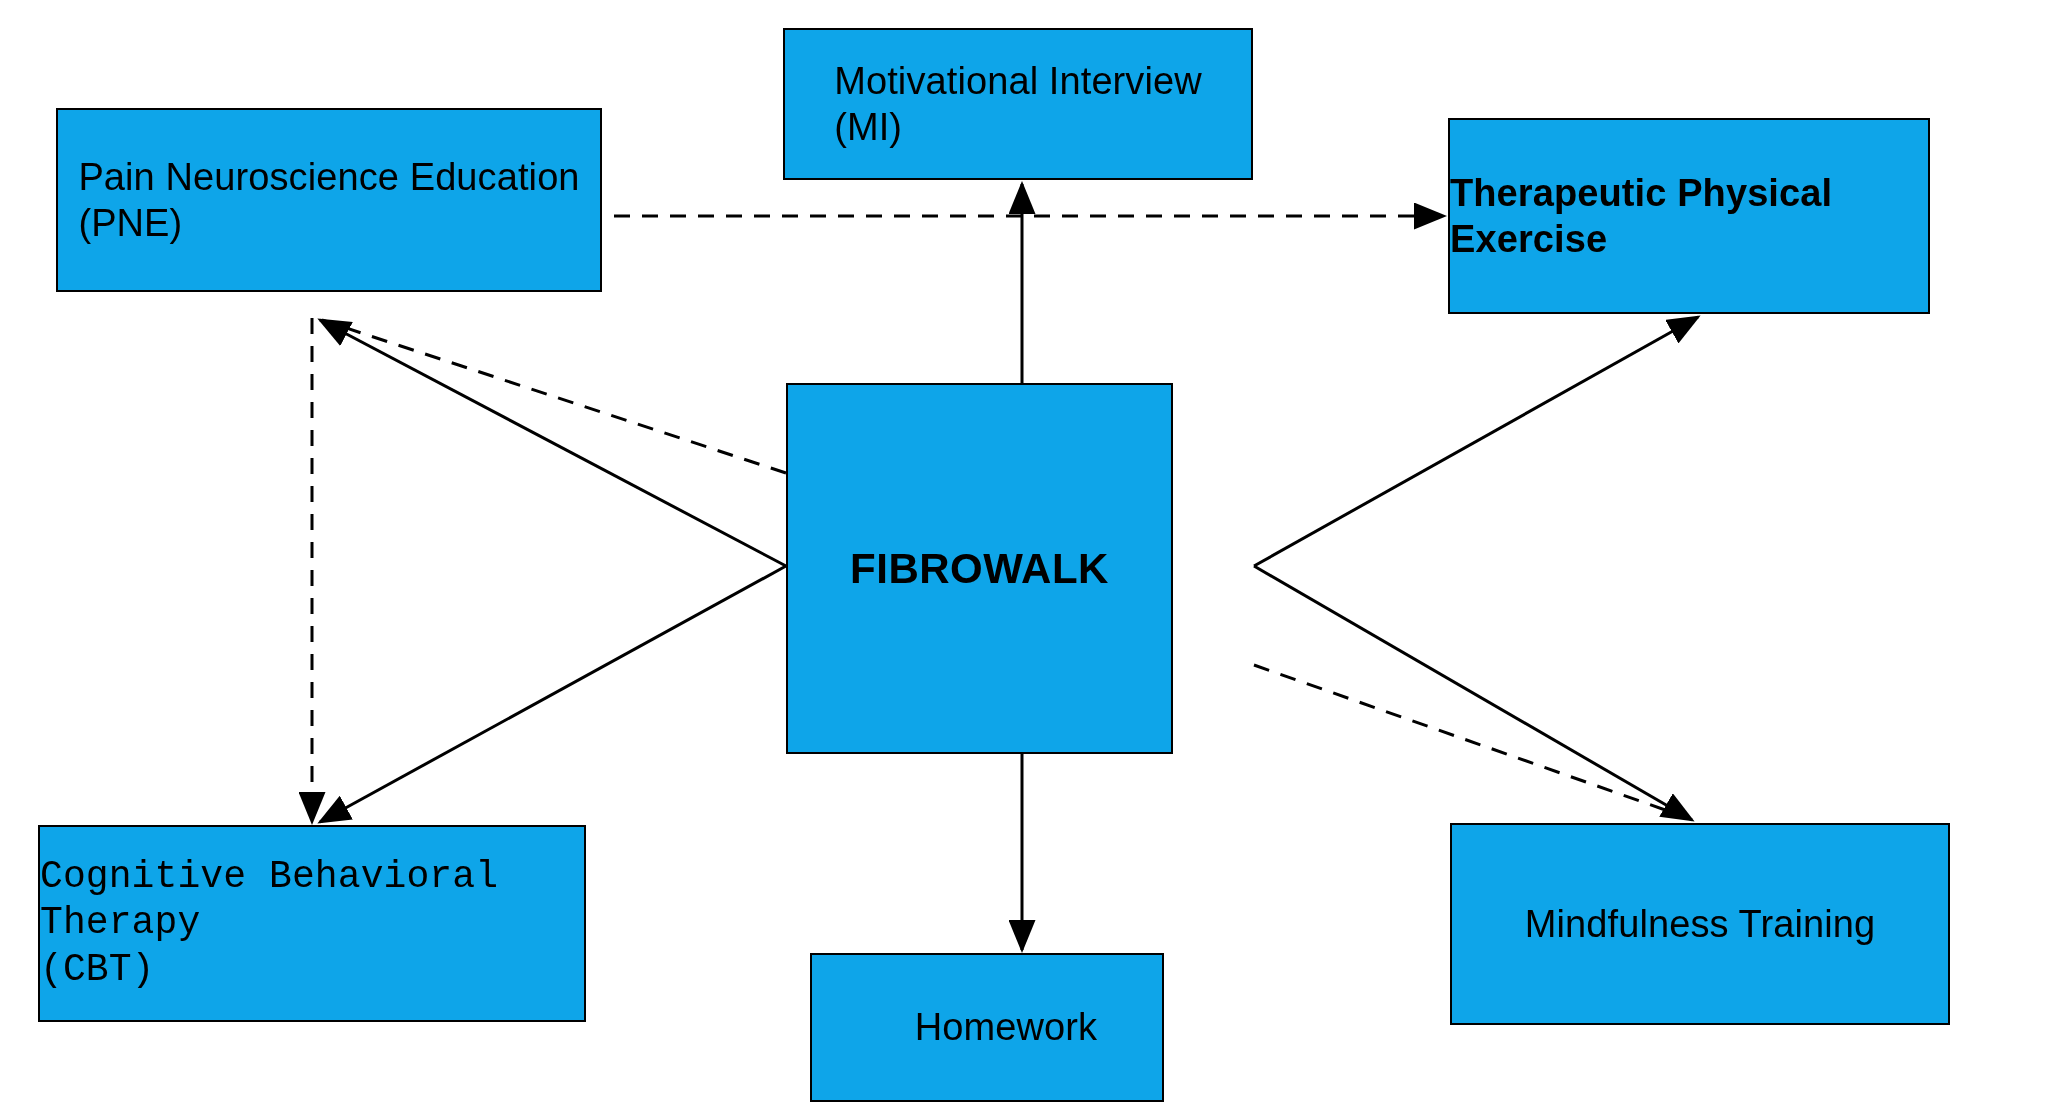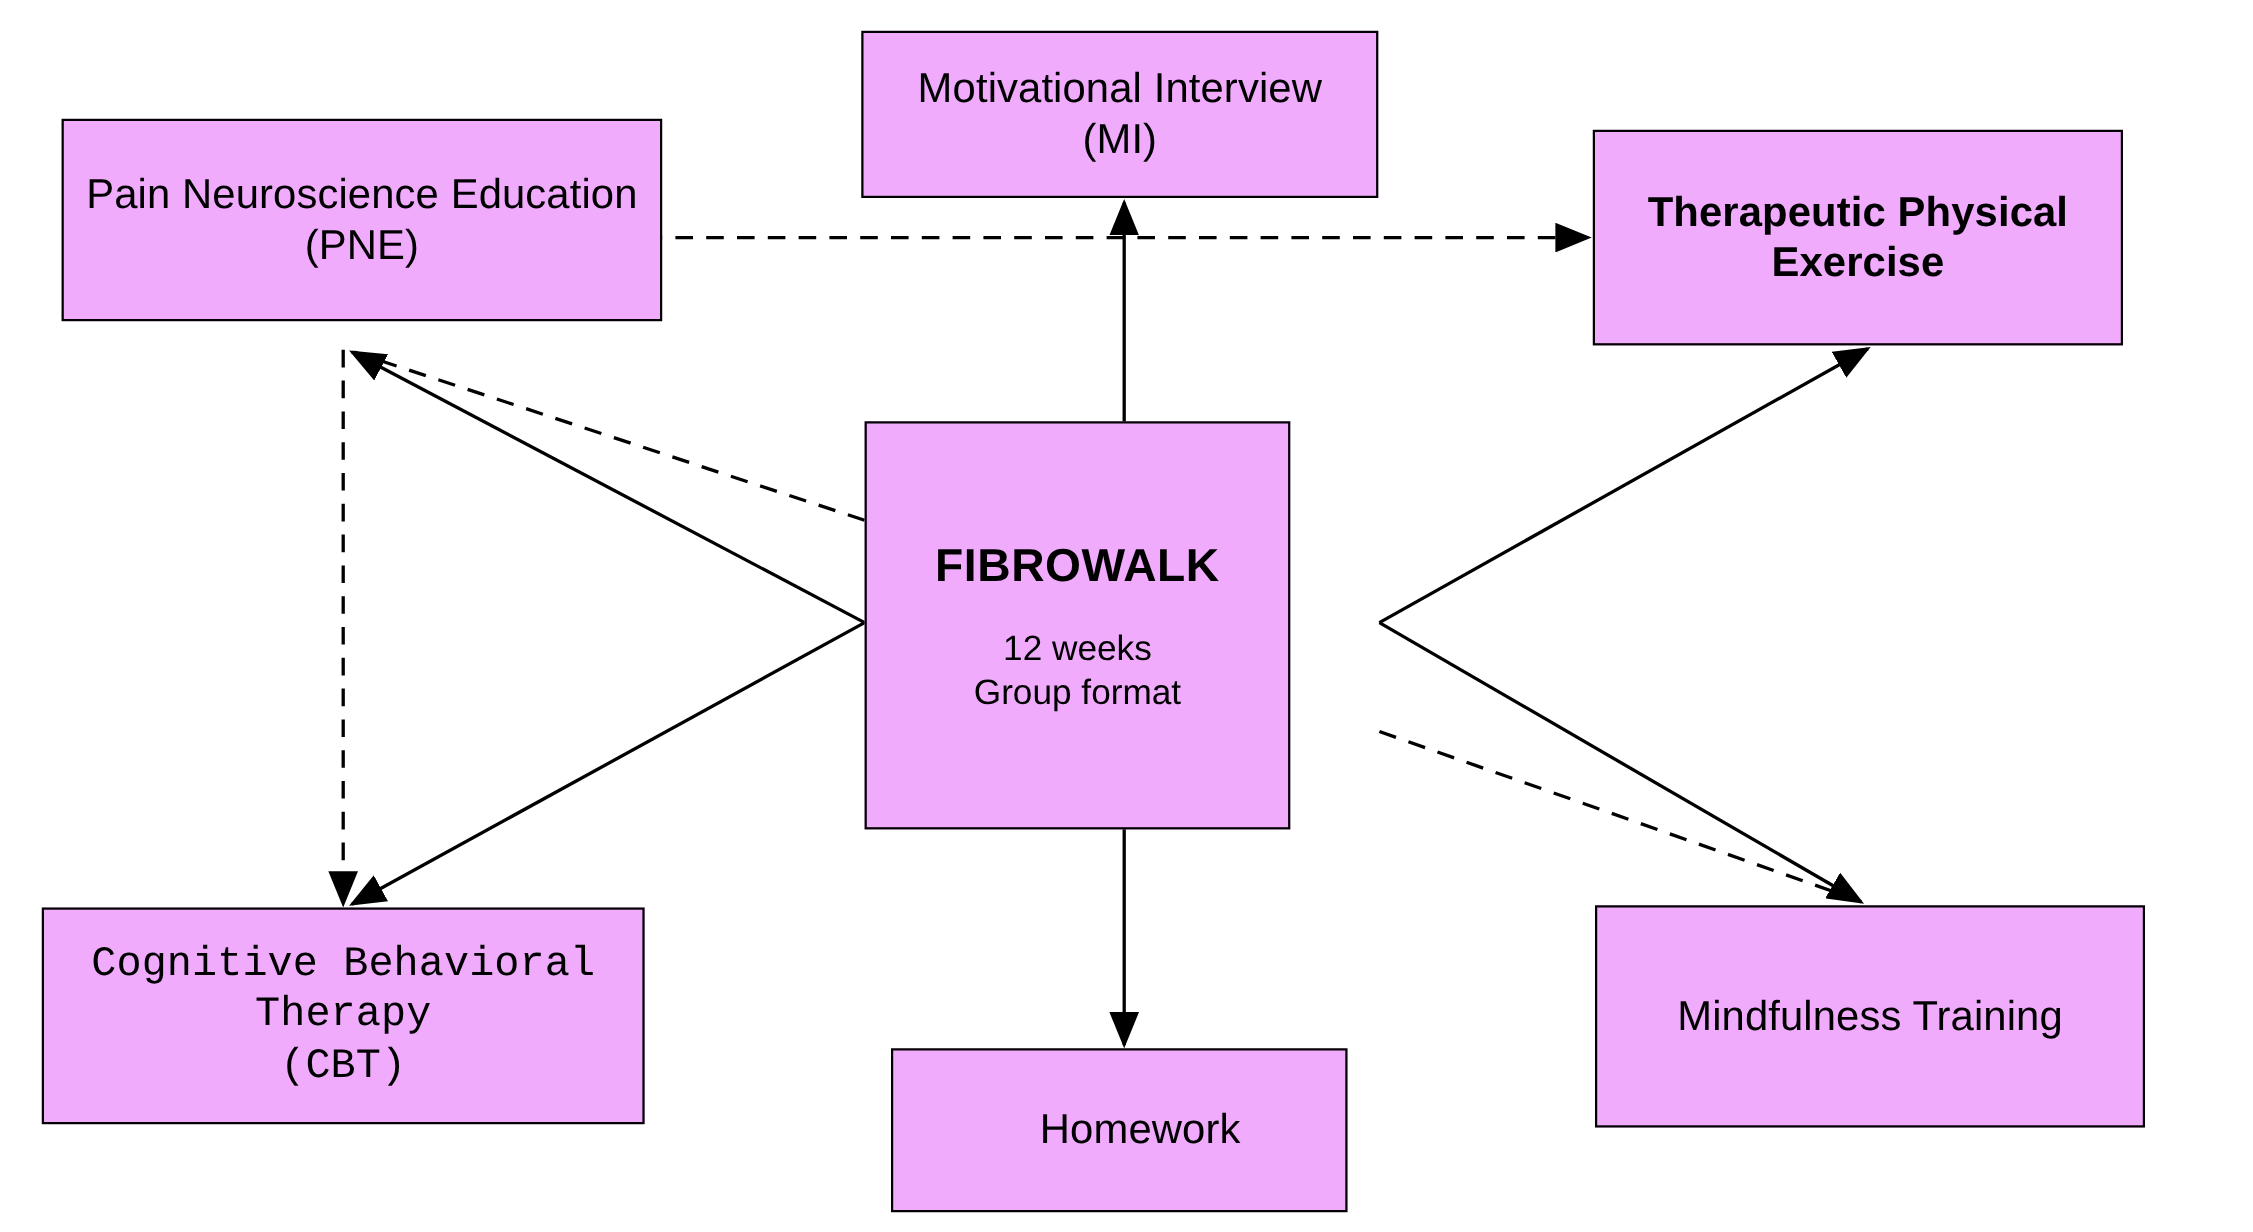--- a/index.html
+++ b/index.html
@@ -23,26 +23,26 @@
     position: absolute;
     top: 0;
     left: 0;
     width: 2048px;
     height: 1120px;
   }
   .node-box {
     position: absolute;
     box-sizing: border-box;
     border: 2px solid #000000;
-    background: #f0abfc;
+    background: #0ea5e9;
     display: flex;
     flex-direction: column;
     align-items: center;
     justify-content: center;
-    text-align: center;
+    text-align: left;
   }
   .node-label {
     font-size: 38px;
     line-height: 1.22;
     color: #000000;
     letter-spacing: 0.1px;
     white-space: pre-line;
   }
   .node-label.center-title {
     font-size: 42px;
@@ -91,30 +91,28 @@
     <div class="node-label">Motivational Interview
 (MI)</div>
   </div>
 
   <div class="node-box" style="left: 1448px; top: 118px; width: 482px; height: 196px; font-weight: bold;">
     <div class="node-label">Therapeutic Physical Exercise</div>
   </div>
 
   <div class="node-box" style="left: 786px; top: 383px; width: 387px; height: 371px;">
     <div class="node-label center-title">FIBROWALK</div>
-    <div class="node-sub">12 weeks
-Group format</div>
   </div>
 
   <div class="node-box" style="left: 38px; top: 825px; width: 548px; height: 197px; font-family: Liberation Mono, monospace;">
     <div class="node-label">Cognitive Behavioral Therapy
 (CBT)</div>
   </div>
 
-  <div class="node-box" style="left: 810px; top: 953px; width: 415px; height: 149px; padding-left: 38px;">
+  <div class="node-box" style="left: 810px; top: 953px; width: 354px; height: 149px; padding-left: 38px;">
     <div class="node-label">Homework</div>
   </div>
 
   <div class="node-box" style="left: 1450px; top: 823px; width: 500px; height: 202px;">
     <div class="node-label">Mindfulness Training</div>
   </div>
 
 </div>
 
 </body></html>

